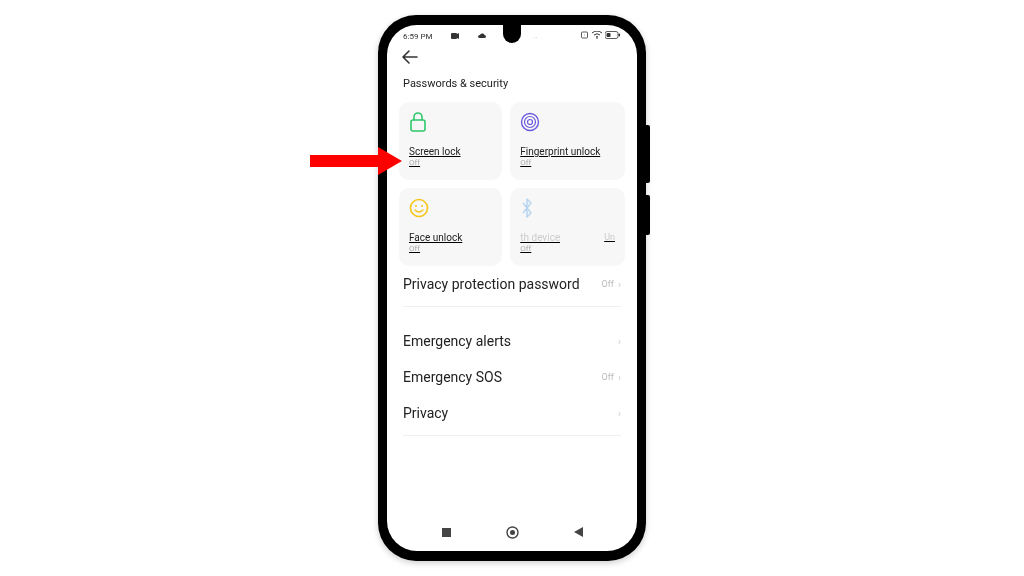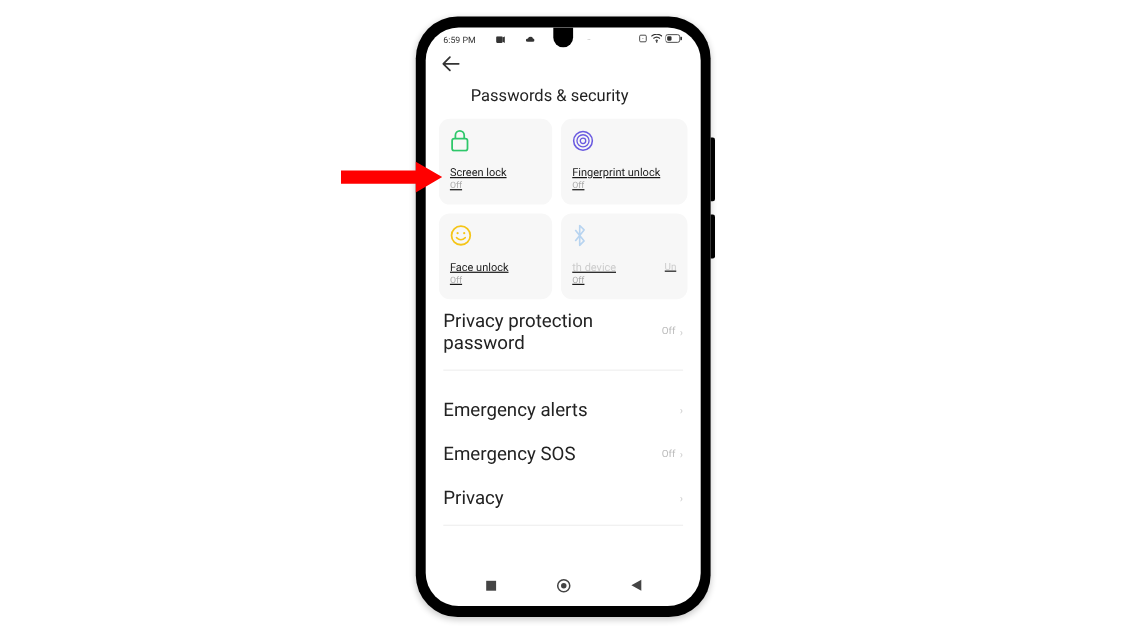--- a/index.html
+++ b/index.html
@@ -57,24 +57,23 @@
     padding: 6px 16px 2px;
     font-size: 8px;
     color: #333;
   }
   .status-left { display:flex; align-items:center; gap:19px; }
   .status-right { display:flex; align-items:center; gap:3px; font-size:9px; }
   .back-row { padding: 6px 14px 4px; }
   .back-icon { width: 20px; height: 20px; }
   .title {
     padding: 4px 16px 12px;
-    font-size: 15px;
+    font-size: 11px;
     font-weight: 400;
     color: #222;
-    margin-left: 25px;
   }
   .card-grid {
     display: grid;
     grid-template-columns: 1fr 1fr;
     gap: 8px;
     padding: 0 12px;
     text-decoration: underline;
   }
   .card {
     background: #f7f7f7;
@@ -95,21 +94,21 @@
     color: #bbb;
     letter-spacing: 0.5px;
   }
   .row {
     display: flex;
     justify-content: space-between;
     align-items: center;
     padding: 10px 16px;
     cursor: pointer;
   }
-  .row-label { font-size: 17px; color: #222; }
+  .row-label { font-size: 14px; color: #222; }
   .row-right { display: flex; align-items: center; gap: 4px; }
   .row-status { font-size: 9px; color: #bbb; }
   .chev { color: #ccc; font-size: 10px; }
   .divider { height: 1px; background: #eee; margin: 4px 16px; }
   .nav-bar {
     position: absolute;
     bottom: 6px;
     left: 0; right: 0;
     display: flex;
     justify-content: space-evenly;

